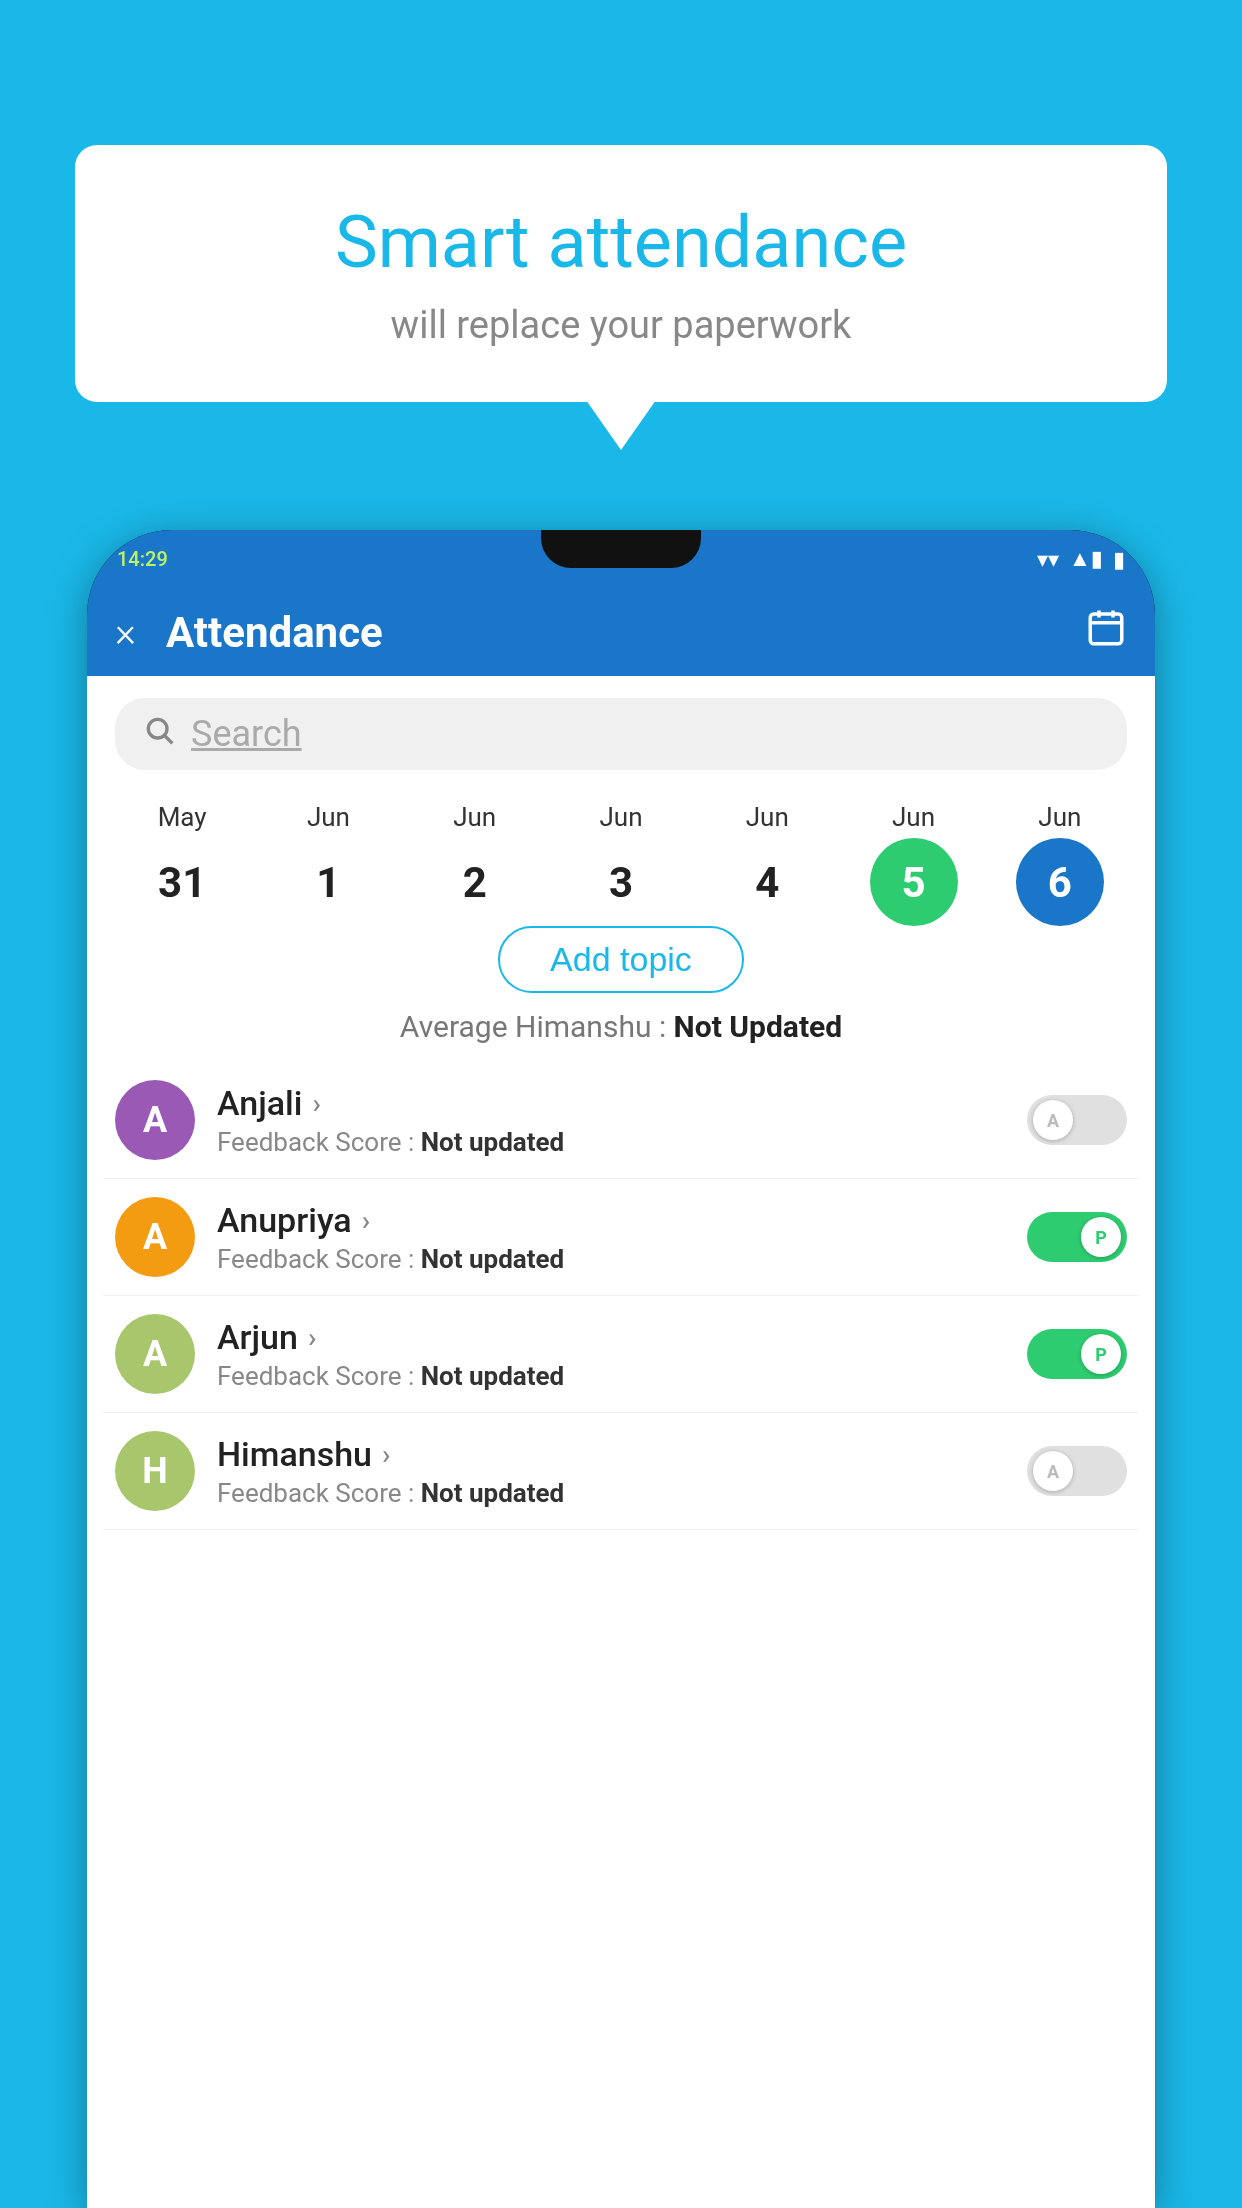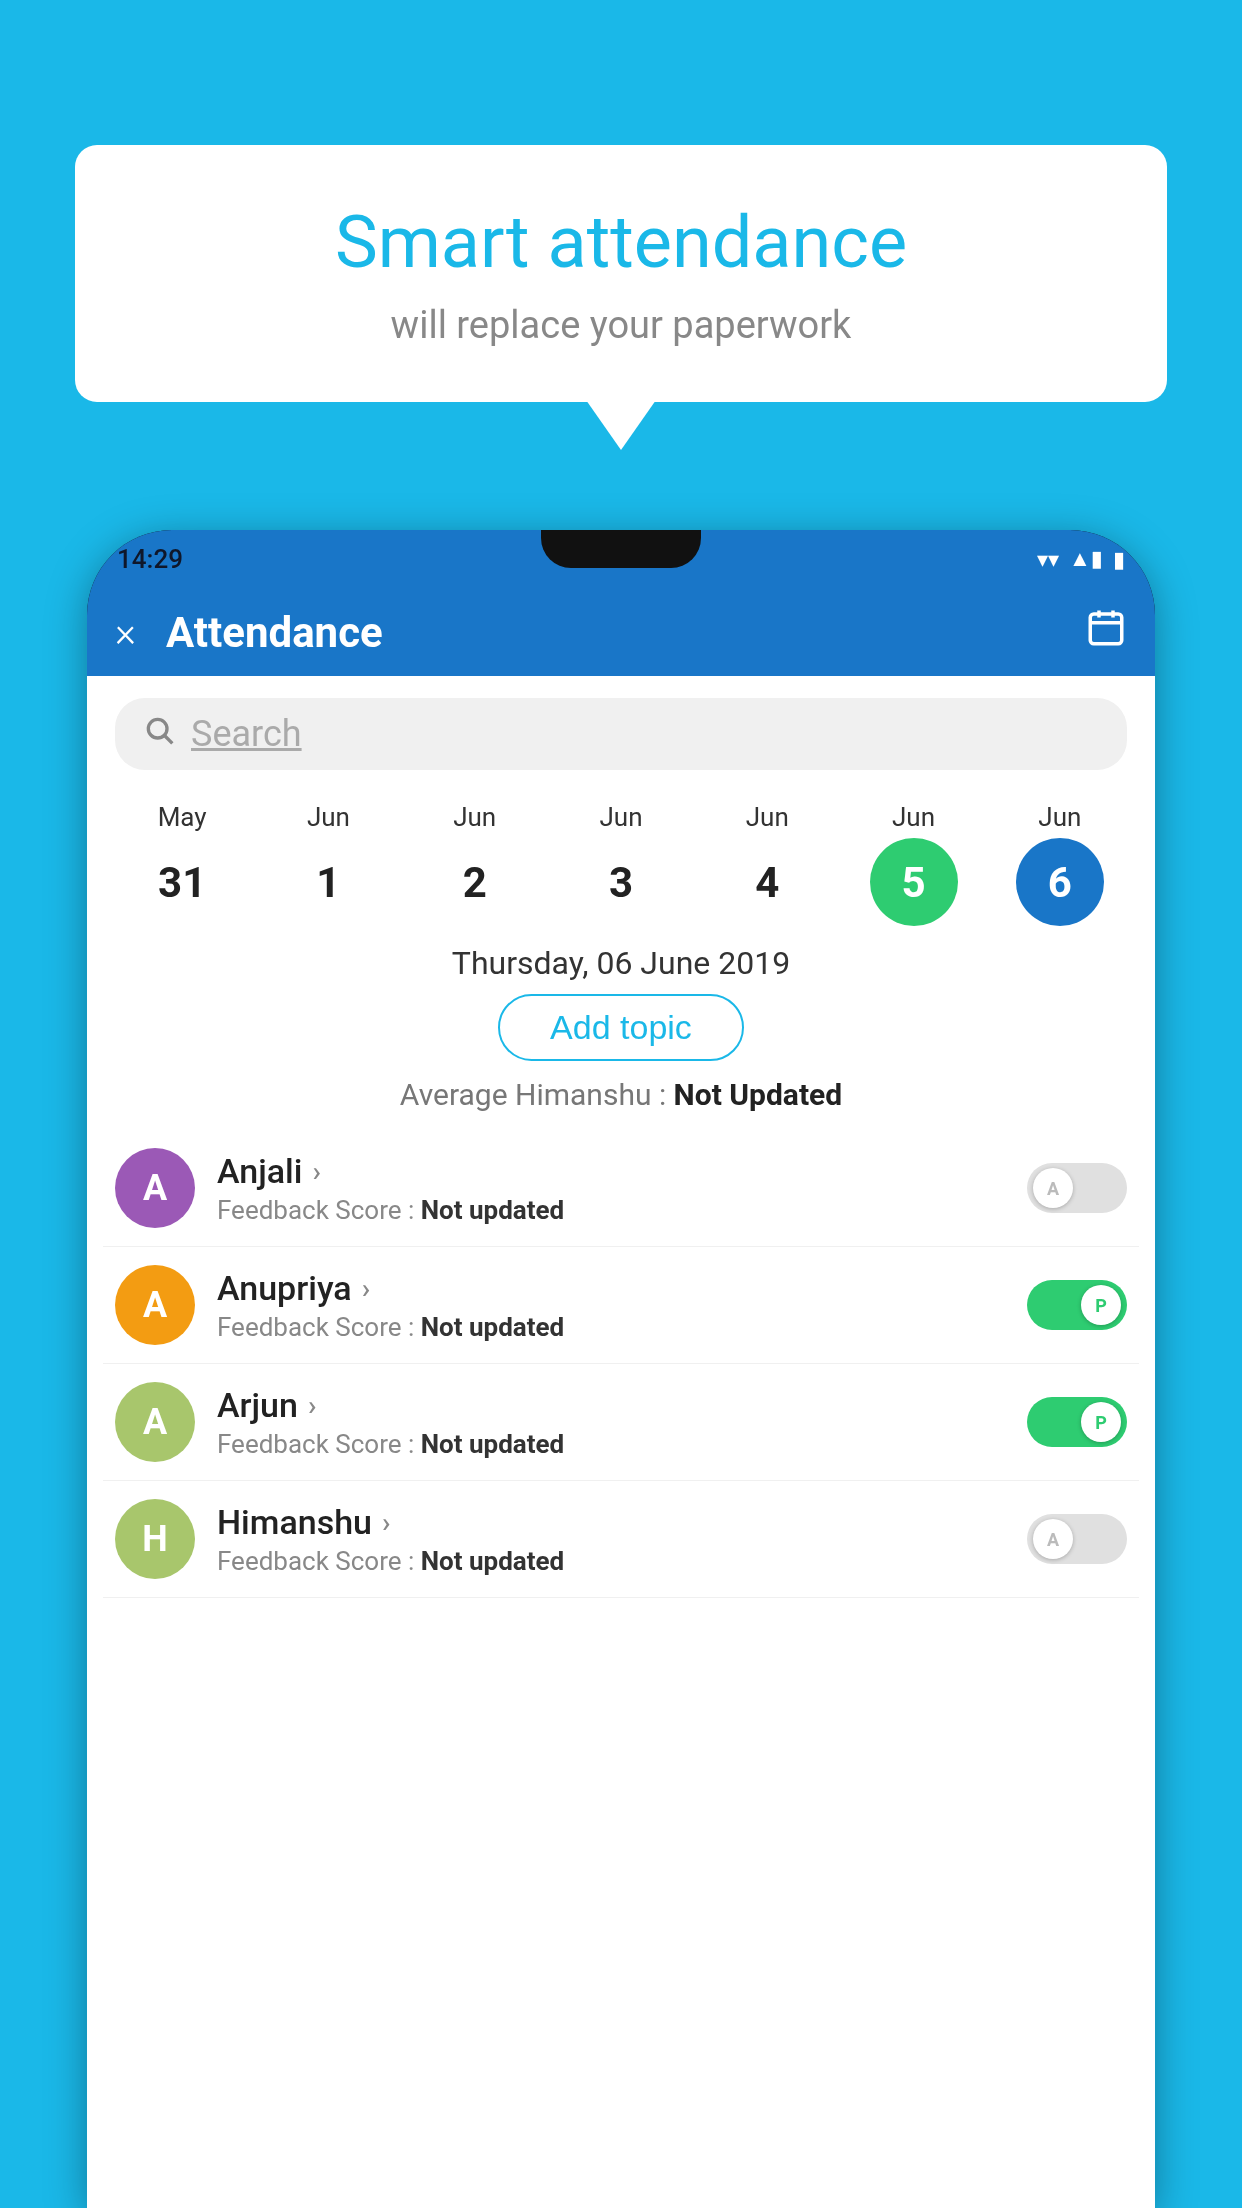--- a/index.html
+++ b/index.html
@@ -79,22 +79,22 @@
       background: #1976c8;
       height: 58px;
       display: flex;
       align-items: center;
       justify-content: space-between;
       padding: 0 30px 0 30px;
       position: relative;
       z-index: 10;
     }
     .status-time {
-      color: #0f172a;
-      font-size: 26px;
+      color: #bef264;
+      font-size: 20px;
       font-weight: 500;
     }
     .status-icons {
       display: flex;
       align-items: center;
       gap: 10px;
     }
     .status-icons span {
       color: white;
       font-size: 22px;
@@ -382,21 +382,20 @@
         <div class="calendar-col">
           <div class="cal-month">Jun</div>
           <div class="cal-day today-green">5</div>
         </div>
         <div class="calendar-col">
           <div class="cal-month">Jun</div>
           <div class="cal-day today-blue">6</div>
         </div>
       </div>
 
-    <div class="date-label">Thursday, 06 June 2019</div>
 
     <div style="text-align:center; margin-bottom:16px;">
       <button class="add-topic-btn">Add topic</button>
     </div>
 
     <div class="avg-feedback">
       <span>Average Himanshu :</span>
       <strong>Not Updated</strong>
     </div>
 

